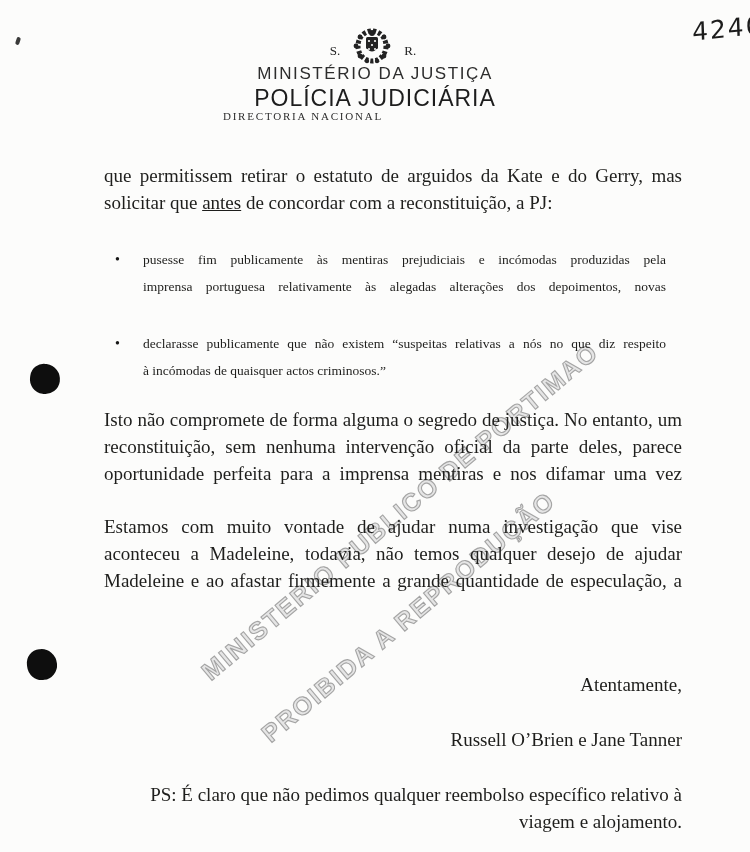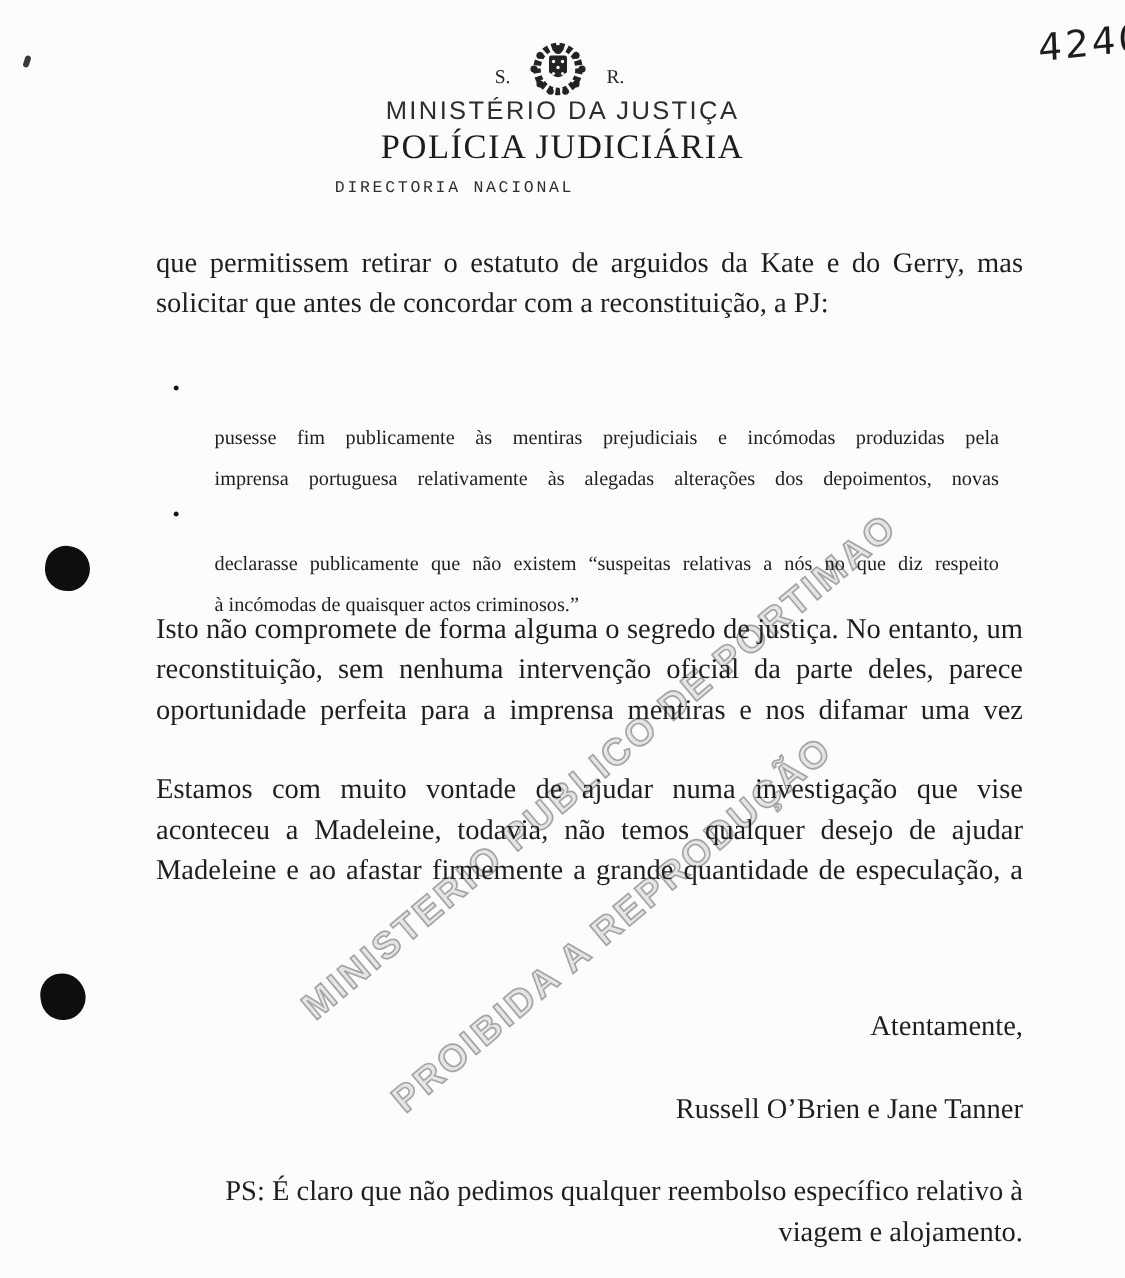--- a/index.html
+++ b/index.html
@@ -25,48 +25,48 @@
   .letterhead { position:absolute; left:0; top:0; width:750px; text-align:center; }
   .sr-row { position:absolute; left:0; top:28px; width:750px; height:38px; }
   .sr-inner { display:inline-flex; align-items:center; gap:9px; position:relative; left:-2px; }
   .sr-initial { font-family:"Liberation Serif", serif; font-size:13px; color:#252525;
     position:relative; top:4px; }
   .crest { display:block; }
   .ministry { position:absolute; left:0; top:64px; width:750px;
     font-family:"Liberation Sans", sans-serif; font-size:17px; letter-spacing:1.6px;
     color:#2d2d2d; }
   .organization { position:absolute; left:0; top:85px; width:750px;
-    font-family:Liberation Serif, serif; font-size:23px; letter-spacing:1px;
+    font-family:Liberation Sans, sans-serif; font-size:23px; letter-spacing:1px;
     color:#1d1d1d; }
-  .department { position:absolute; left:0; top:120px; width:606px;
-    font-family:Liberation Mono, monospace; font-size:11px; letter-spacing:1.8px;
+  .department { position:absolute; left:0; top:110px; width:606px;
+    font-family:Liberation Serif, serif; font-size:11px; letter-spacing:1.8px;
     color:#2d2d2d; }
 
   
   .wm {
     position:absolute; transform-origin:0 0; transform:rotate(-40deg);
     font-family:"Liberation Sans", sans-serif; font-weight:bold;
     font-size:25px; letter-spacing:2px; white-space:nowrap;
     color:rgba(148,148,148,0.22); -webkit-text-stroke:1.1px rgba(135,135,135,0.72);
     pointer-events:none;
   }
   .wm1 { left:196px; top:664px; }
   .wm2 { left:256px; top:726px; }
 
   
   .block { position:absolute; left:104px; width:578px; font-size:19px; }
   .jline { height:27px; line-height:27px; overflow:hidden;
     text-align:justify; text-align-last:justify; }
   .jline.last { text-align-last:left; }
   .plain { line-height:27px;text-align:right; }
-  .u { }
+  .u { text-decoration:underline; }
 
   .bullet-item { position:absolute; left:115px; width:551px; display:flex; font-size:13.5px; }
   .bullet-dot { width:28px; line-height:27px; font-size:14px; color:#151515; flex:0 0 28px; }
-  .bullet-lines { flex:1 1 auto; width:523px;margin-top:32px; }
+  .bullet-lines { flex:1 1 auto; width:523px; }
 </style>
 </head>
 <body>
 
 <div class="page">
 
   <div class="handwritten">4240</div>
   <div class="stray-mark"></div>
   <div class="punch punch1"></div>
   <div class="punch punch2"></div>

